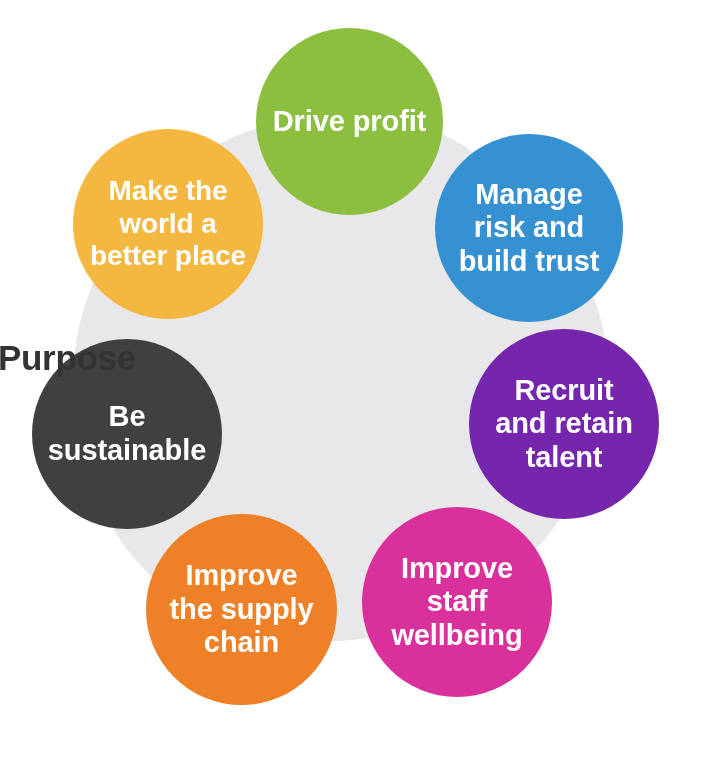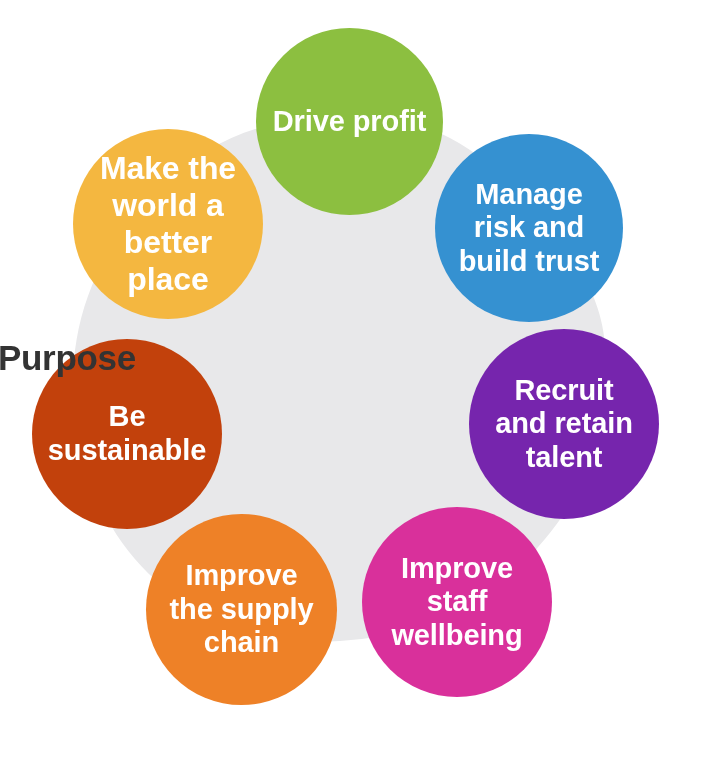--- a/index.html
+++ b/index.html
@@ -52,21 +52,21 @@
   #node-supply-chain      { left: 146px; top: 514px; width: 191px; height: 191px; }
   #node-be-sustainable    { left:  32px; top: 339px; width: 190px; height: 190px; }
   #node-better-place      { left:  73px; top: 129px; width: 190px; height: 190px; }
 
   #node-drive-profit    .node-label { font-size: 29px; }
   #node-manage-risk     .node-label { font-size: 29px; }
   #node-recruit-talent  .node-label { font-size: 29px; }
   #node-staff-wellbeing .node-label { font-size: 29px; }
   #node-supply-chain    .node-label { font-size: 29px; }
   #node-be-sustainable  .node-label { font-size: 29px; }
-  #node-better-place    .node-label { font-size: 32px; }
+  #node-better-place    .node-label { font-size: 28px; }
 
   
   #center-label {
     position: absolute;
     left: 0;
     top: 338px;
     width: 656px;
     text-align: left;
     font-size: 35px;
     font-weight: bold;
@@ -117,21 +117,21 @@
 staff
 wellbeing</span>
   </div>
 
   <div class="node" id="node-supply-chain" style="background:#ee8127">
     <span class="node-label">Improve
 the supply
 chain</span>
   </div>
 
-  <div class="node" id="node-be-sustainable" style="background:#c2410c">
+  <div class="node" id="node-be-sustainable" style="background:#404040">
     <span class="node-label">Be
 sustainable</span>
   </div>
 
   <div class="node" id="node-better-place" style="background:#f4b740">
     <span class="node-label">Make the
 world a
 better place</span>
   </div>
 

